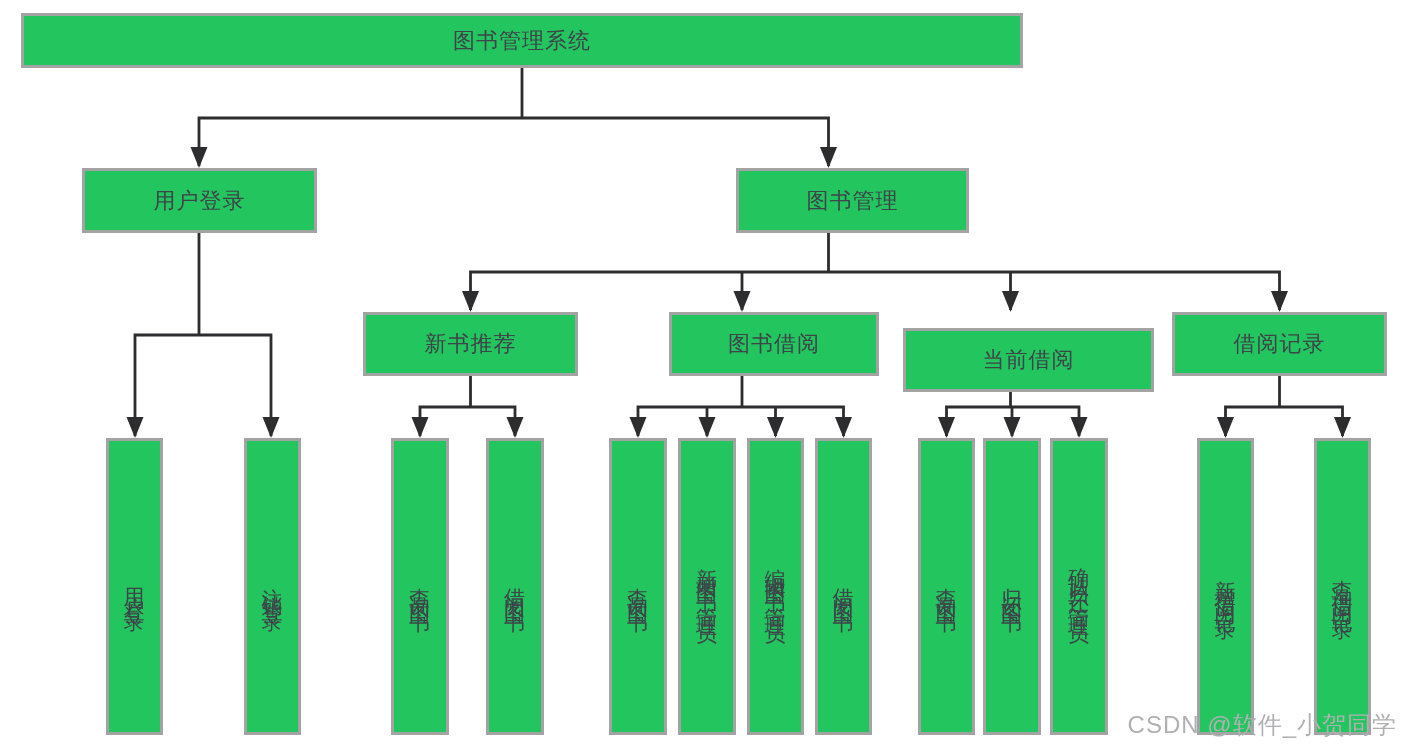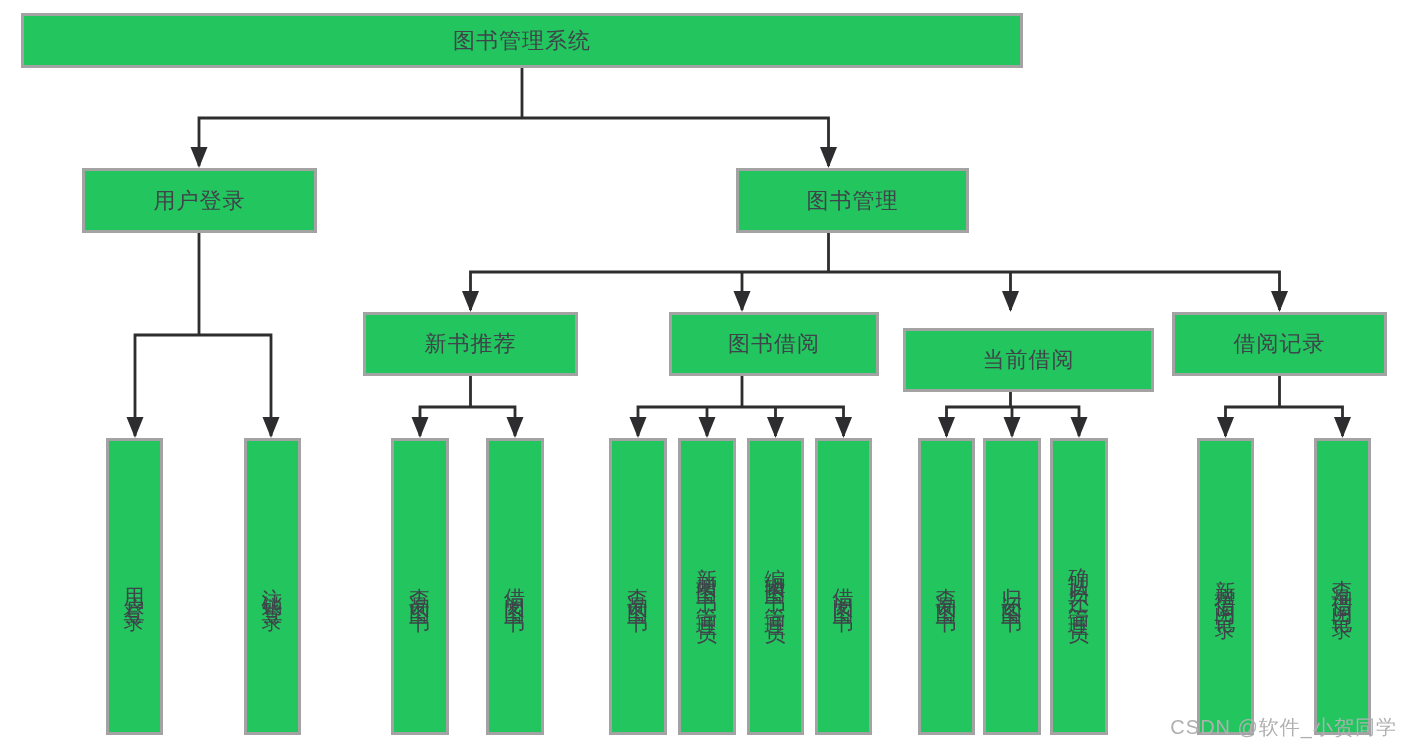--- a/index.html
+++ b/index.html
@@ -39,21 +39,21 @@
   .n-b1{left:678px;width:58px;}
   .n-b2{left:747px;width:57px;}
   .n-b3{left:815px;width:57px;}
   .n-c0{left:918px;width:57px;}
   .n-c1{left:983px;width:58px;}
   .n-c2{left:1050px;width:58px;}
   .n-j0{left:1197px;width:57px;}
   .n-j1{left:1314px;width:57px;}
   .watermark{
     position:absolute;right:8px;bottom:6px;z-index:5;
-    font-size:20px;color:#b0b0b3;letter-spacing:1px;white-space:nowrap;
+    font-size:24px;color:#b0b0b3;letter-spacing:1px;white-space:nowrap;
   }
 </style>
 </head>
 <body>
 
 <div class="canvas">
 
   <svg class="wires" viewBox="0 0 1405 747" fill="none" stroke="#2d2d2f" stroke-width="2.8">
 
     <g>

